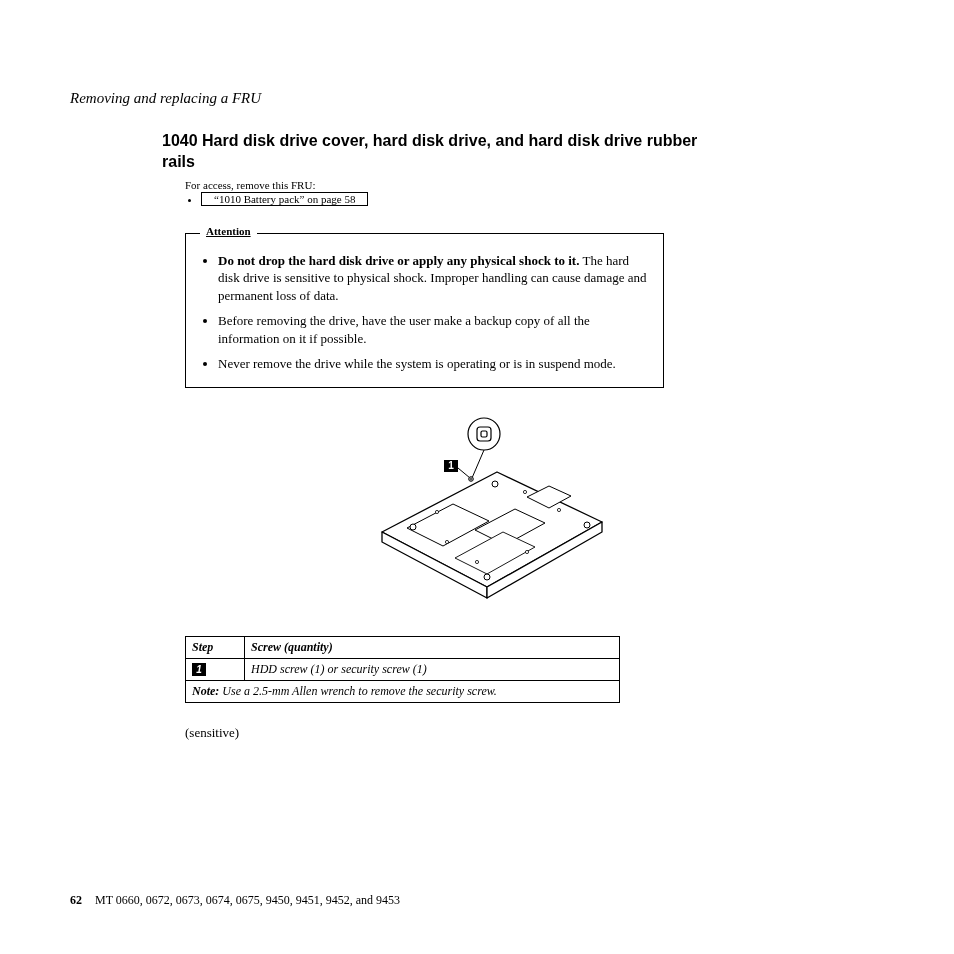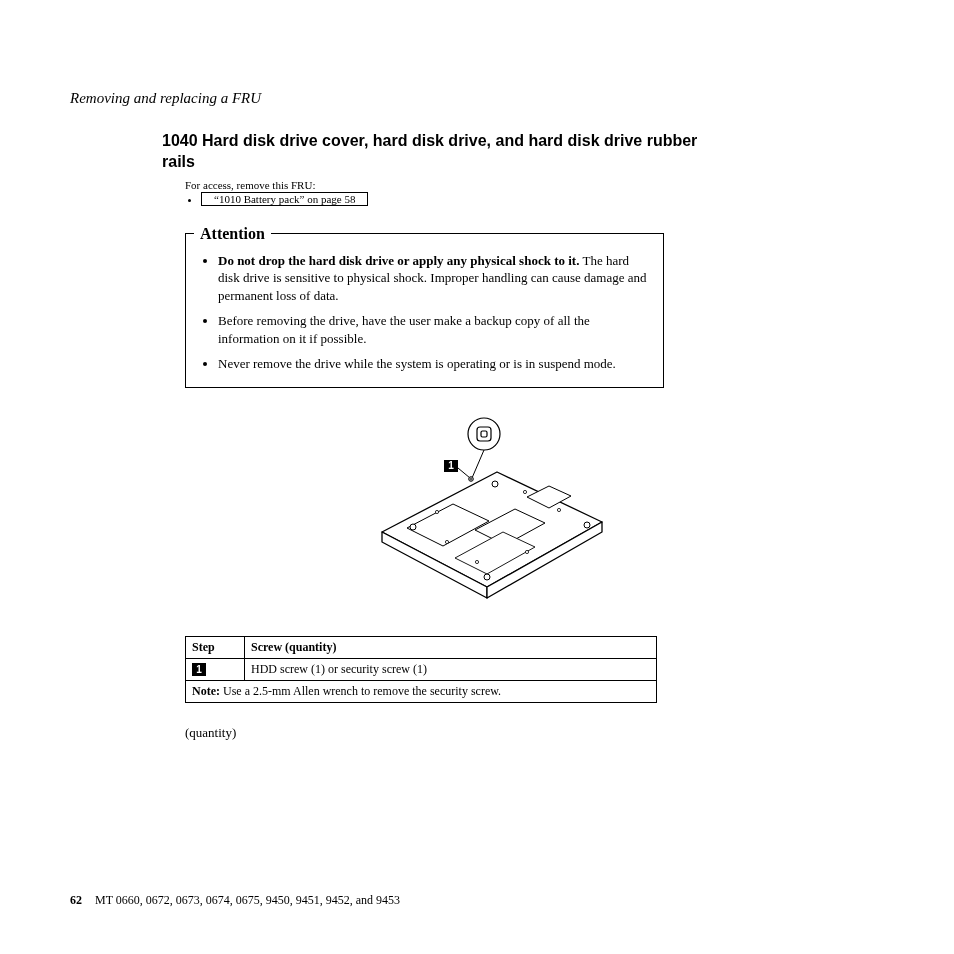--- a/index.html
+++ b/index.html
@@ -47,47 +47,49 @@
   }
   .attention-box {
     position: relative;
     border: 1px solid #000;
     margin: 28px 220px 0 115px;
     padding: 16px 12px 12px 12px;
   }
   .attention-legend {
     position: absolute;
     top: -9px;
-    left: 8px;
+    left: 14px;
     background: #fff;
     padding: 0 6px;
     font-weight: bold;
-    font-size: 16px;
+    font-size: 11px;
+    text-decoration: underline;
   }
   .attention-box ul {
     margin: 2px;
     padding-left: 18px;
     list-style: disc;
   }
   .attention-box li {
     margin-bottom: 8px;
     font-size: 13px;
     line-height: 1.35;
   }
   .attention-box li:last-child { margin-bottom: 0; }
   .figure {
     text-align: center;
     margin: 24px 0 20px 0;
   }
   .figure svg { display: inline-block; }
   .screw-table {
     border-collapse: collapse;
     margin: 12px 0 0 115px;
-    width: 472px;
+    width: 435px;
     font-size: 12px;
+    font-style: italic;
   }
   .screw-table th, .screw-table td {
     border: 1px solid #000;
     padding: 3px 6px;
     text-align: left;
     vertical-align: middle;
   }
   .screw-table th { font-weight: bold; }
   .step-chip {
     display: inline-block;
@@ -202,20 +204,20 @@
       <td>HDD screw (1) or security screw (1)</td>
     </tr>
     <tr>
       <td colspan="2">
         <b>Note:</b><span> Use a 2.5-mm Allen wrench to remove the security screw.</span>
       </td>
     </tr>
   </tbody>
     </table>
 
-  <div class="continued">(quantity)</div>
+  <div class="continued">(sensitive)</div>
 
 </div>
 
 <div class="footer">
   <span class="pn">62</span>
   <span>MT 0660, 0672, 0673, 0674, 0675, 9450, 9451, 9452, and 9453</span>
 </div>
 
 </body></html>

